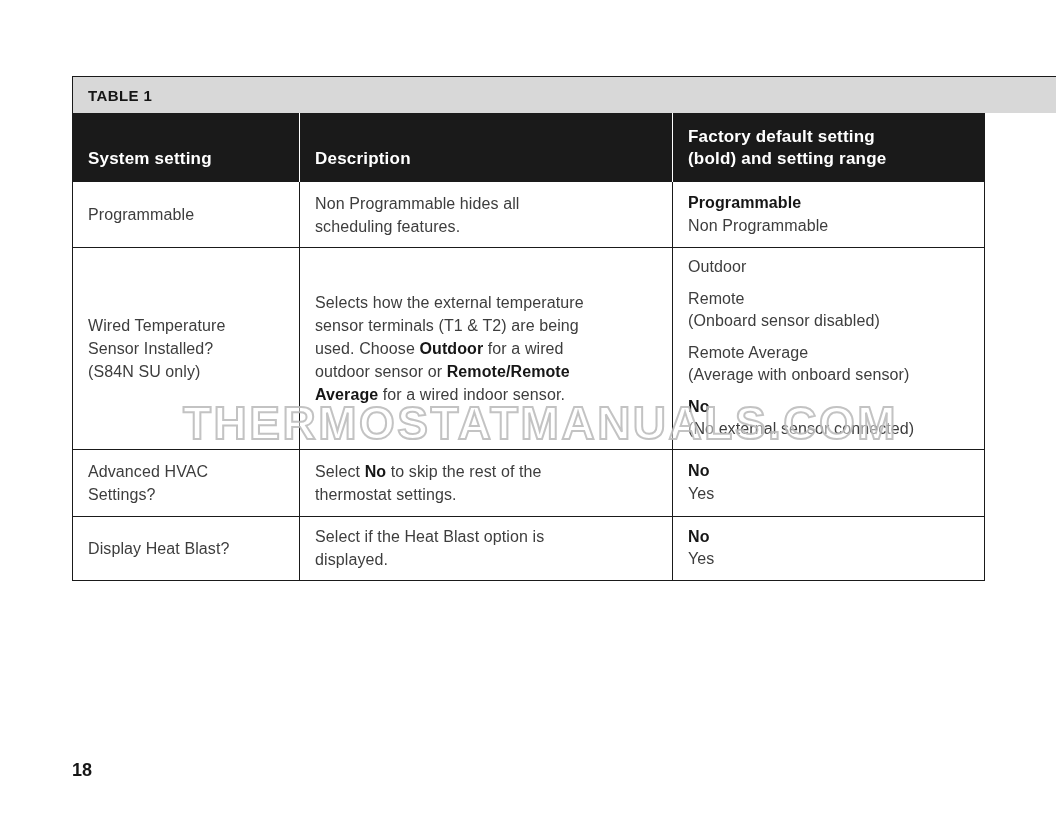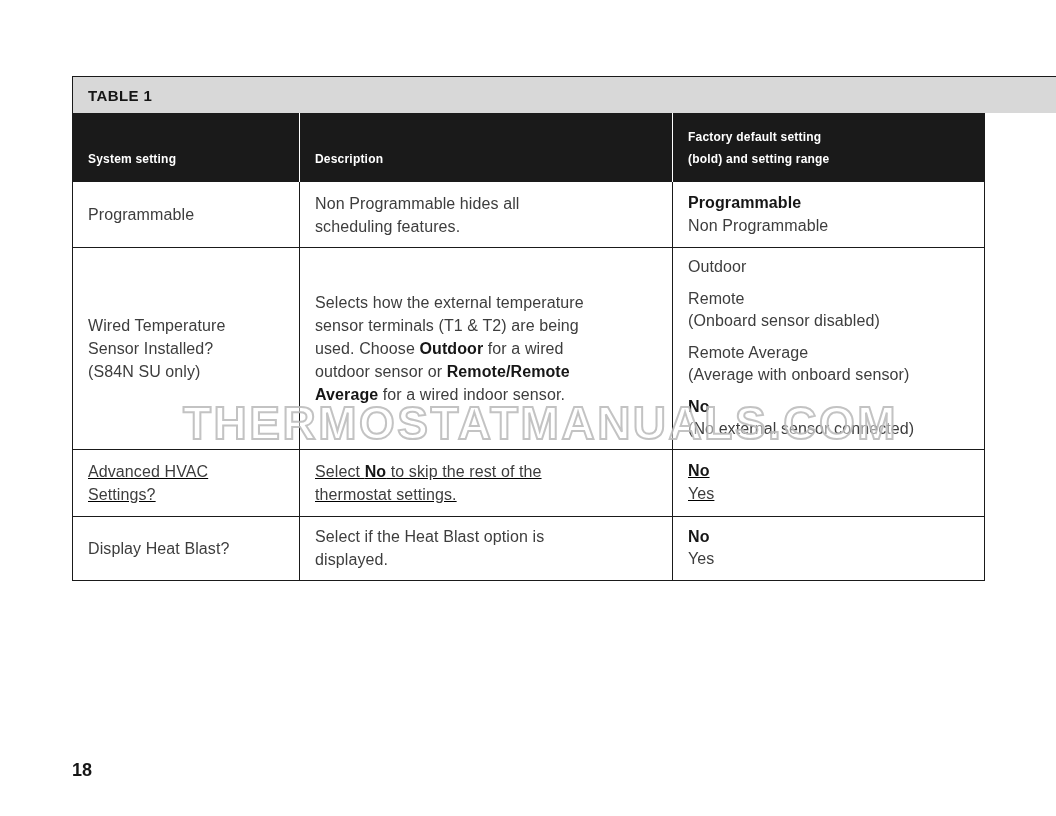--- a/index.html
+++ b/index.html
@@ -37,21 +37,21 @@
 
   table.settings {
     width: 912px;
     table-layout: fixed;
     border-collapse: collapse;
     border: 1.5px solid #1a1a1a;
   }
   table.settings th {
     background: #1a1a1a;
     color: #ffffff;
-    font-size: 12px;
+    font-size: 17px;
     font-weight: bold;
     text-align: left;
     vertical-align: bottom;
     padding: 8px 15px 11px 15px;
     line-height: 22px;
     white-space: pre-line;
     border-right: 1.5px solid #ffffff;
     letter-spacing: 0.2px;
   }
   table.settings th:last-child { border-right: 1.5px solid #1a1a1a; }
@@ -61,21 +61,21 @@
     padding: 8px 15px;
     font-size: 16px;
     line-height: 23px;
     color: #3d3d3d;
     white-space: pre-line;
     letter-spacing: 0.1px;
   }
   tr.hdr       { height: 68px; }
   tr.row-1     { height: 66px; }
   tr.row-2     { height: 200px; }
-  tr.row-3     { height: 67px; text-decoration: underline; }
+  tr.row-3     { height: 67px; }
   tr.row-4     { height: 65px; }
   tr.row-5     { height: 64px; }
 
   .seg-b { font-weight: bold; color: #161616; }
   .opt-group { margin-bottom: 9px; }
   .opt-group:last-child { margin-bottom: 0; }
   .opt-line { line-height: 22.5px; }
 
   
   .watermark {

